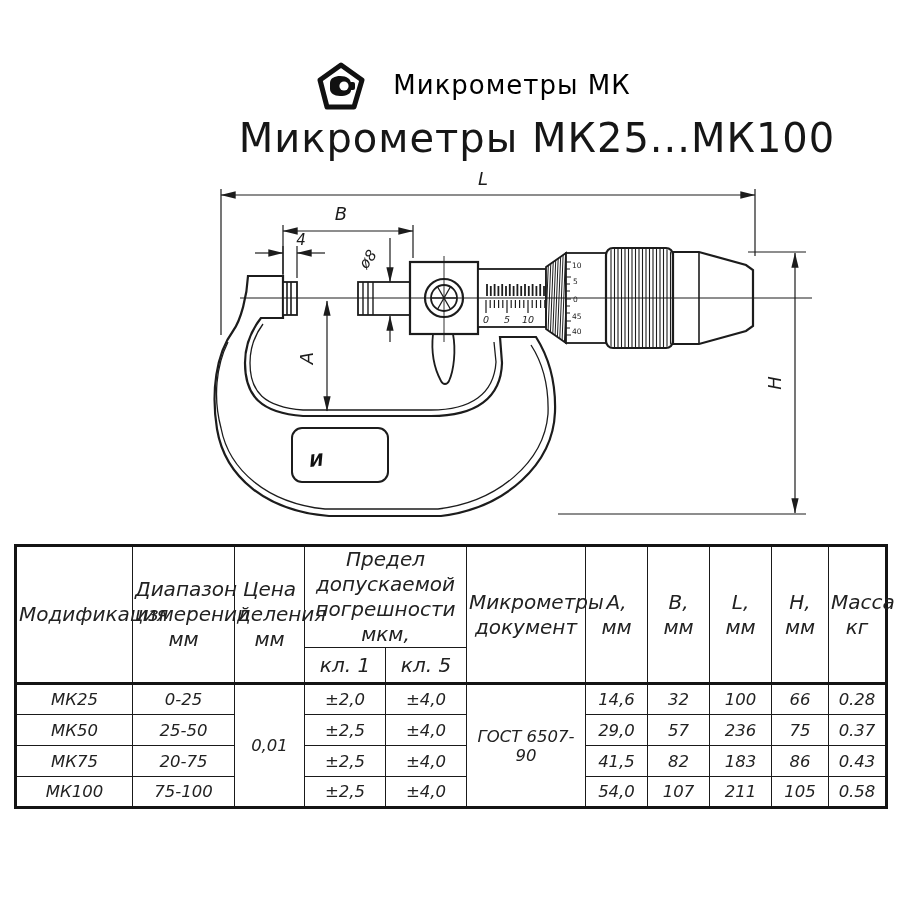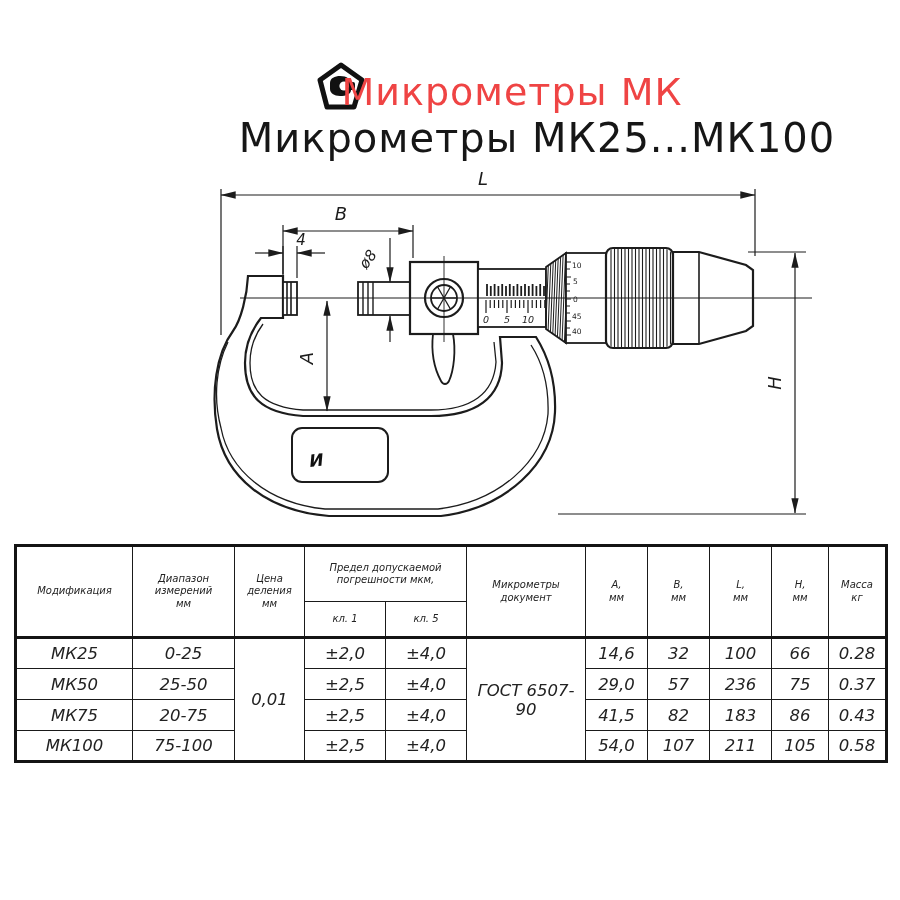--- a/index.html
+++ b/index.html
@@ -1,32 +1,32 @@
 <!DOCTYPE html>
 <html><head>
 <meta charset="utf-8">
 <style>
   html,body{margin:0;padding:0;background:#ffffff;}
   .page{position:relative;width:900px;height:900px;background:#fff;overflow:hidden;
         font-family:"DejaVu Sans", sans-serif;color:#1c1c1c;}
   
   .logo{position:absolute;left:316px;top:62px;width:50px;height:52px;}
   .page-title{position:absolute;left:512px;top:70px;transform:translateX(-50%);
-      font-size:38px;font-weight:400;letter-spacing:1px;color:#ef4444;white-space:nowrap;}
+      font-size:26px;font-weight:400;letter-spacing:1px;color:#000000;white-space:nowrap;}
   .page-subtitle{position:absolute;left:537px;top:115px;transform:translateX(-50%);
       font-size:40px;font-weight:400;letter-spacing:1px;color:#161616;white-space:nowrap;}
   
   .draw{position:absolute;left:0;top:0;width:900px;height:545px;}
   
   .spec-table{position:absolute;left:14px;top:544px;width:872px;border-collapse:collapse;
       table-layout:fixed;font-style:italic;color:#222;}
   .spec-table th,.spec-table td{border:1.6px solid #1a1a1a;text-align:center;vertical-align:middle;
       padding:0 2px;font-weight:400;}
   .spec-table{border:3px solid #141414;}
-  .spec-table th{font-size:10px;line-height:1.25;white-space:pre-line;text-align:center;}
+  .spec-table th{font-size:20px;line-height:1.25;white-space:pre-line;text-align:center;}
   .spec-table td{font-size:16.5px;margin-top:27px;}
   .hdr-bottom{border-bottom:3px solid #141414 !important;}
   .r1{height:56px;} .r2{height:36px;} .dr{height:31px;}
 </style>
 </head>
 <body>
 
 <div class="page">
 
   <svg class="logo" viewBox="0 0 50 52">

